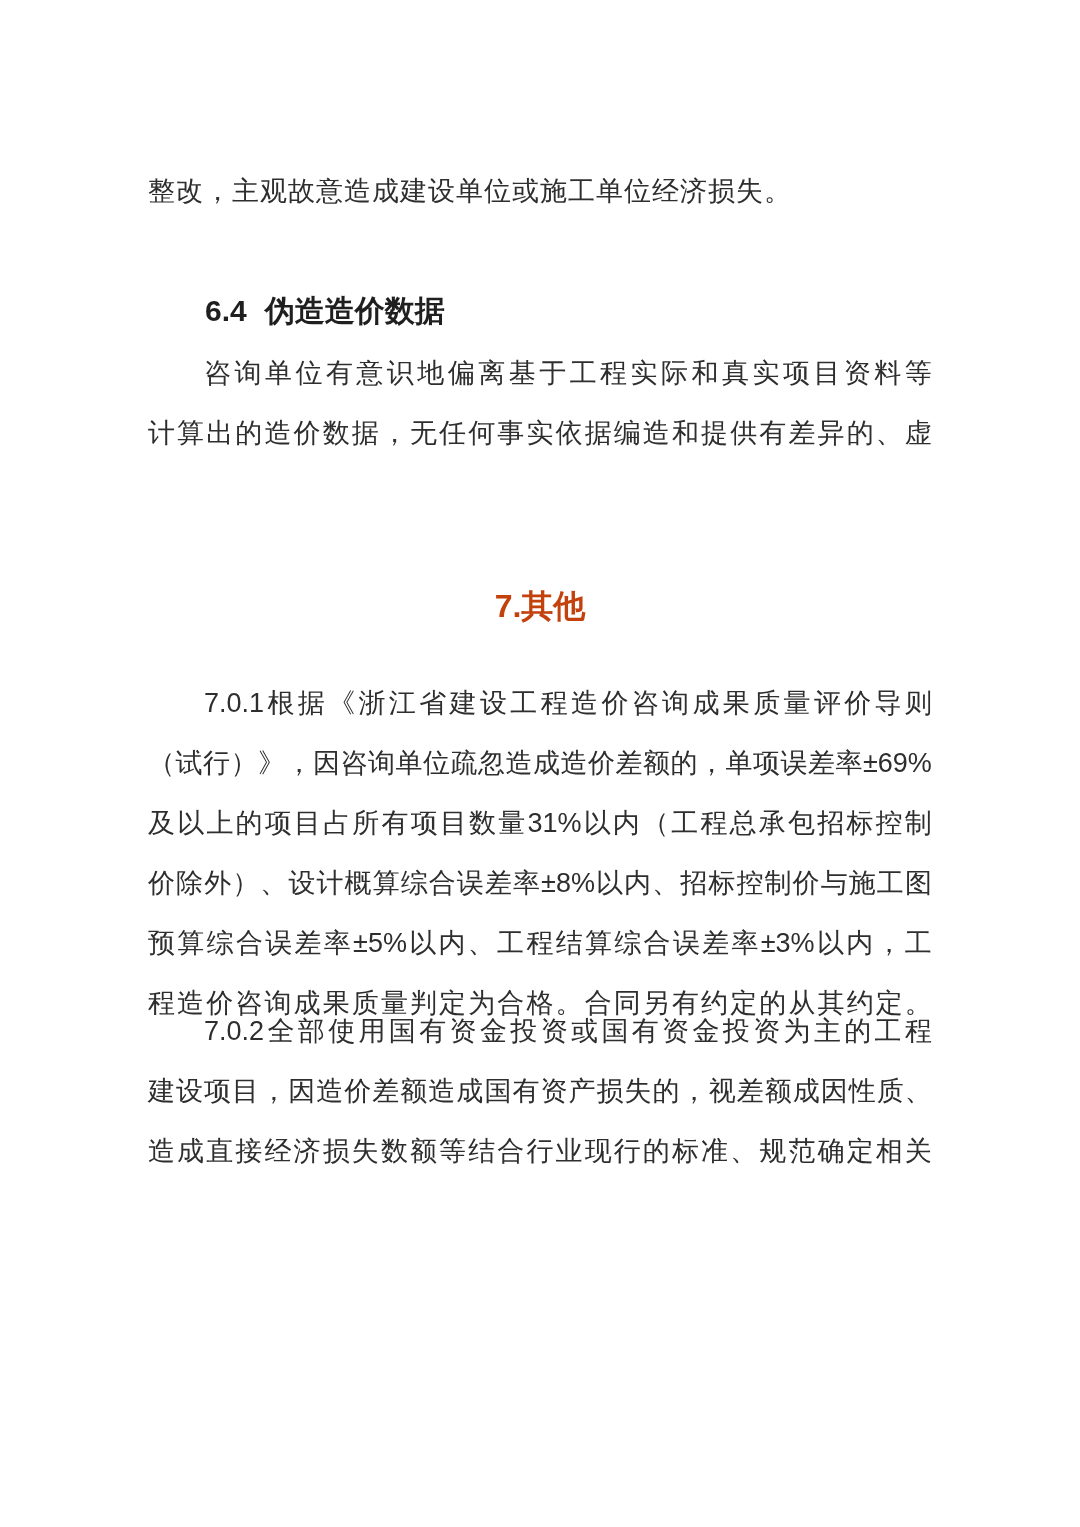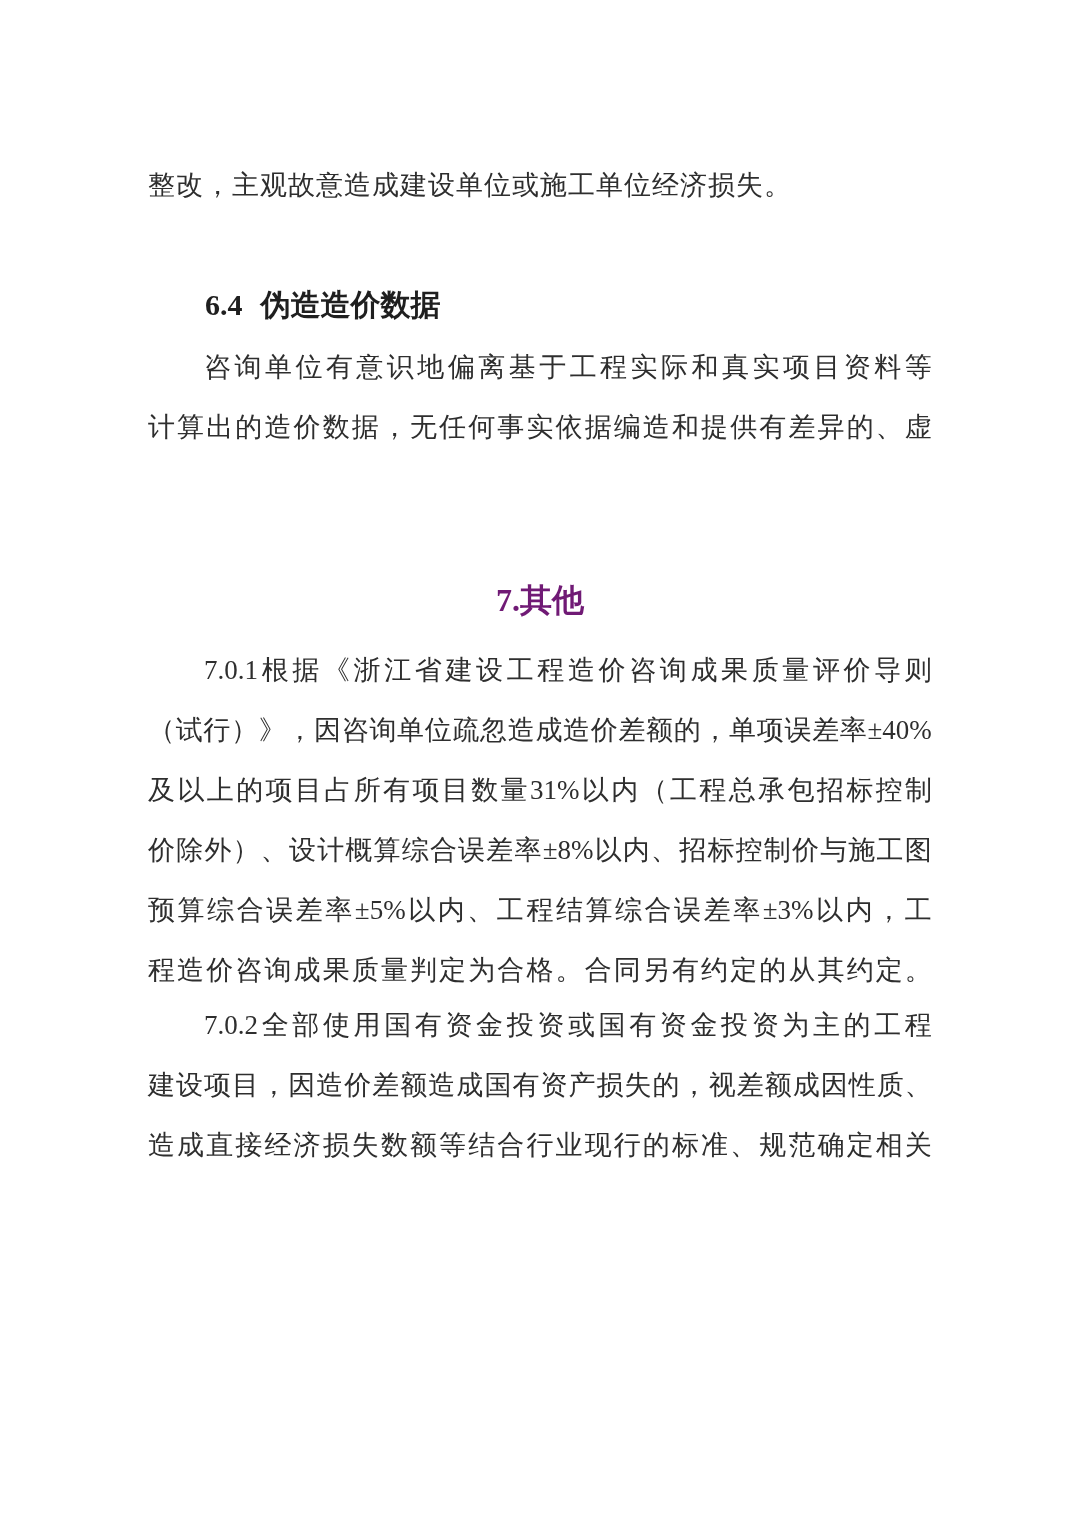--- a/index.html
+++ b/index.html
@@ -5,23 +5,24 @@
   html, body {
     margin: 0;
     padding: 0;
     background: #ffffff;
   }
   .page {
     position: relative;
     width: 1080px;
     height: 1186px;
     background: #ffffff;
-    font-family: Liberation Serif, serif;
+    font-family: Liberation Sans, sans-serif;
     color: #2e2e2e;
     overflow: hidden;
+    margin-top: 6px;
   }
   .block {
     position: absolute;
     left: 148px;
     width: 784px;
   }
   .line {
     height: 60px;
     line-height: 60px;
     font-size: 27px;
@@ -52,21 +53,21 @@
   .heading-7 {
     position: absolute;
     left: 148px;
     top: 570px;
     width: 784px;
     height: 60px;
     line-height: 60px;
     text-align: center;
     font-size: 32px;
     font-weight: bold;
-    color: #701a75;
+    color: #c2410c;
   }
   .page-number {
     position: absolute;
     left: 852px;
     top: 1405px;
     width: 130px;
     height: 34px;
     line-height: 34px;
     text-align: center;
     font-size: 20px;
@@ -141,21 +142,21 @@
         <span>差</span>
         <span>异</span>
         <span>的</span>
         <span>、</span>
         <span>虚</span>
       </div>
   </div>
 
   <div class="heading-7">7.其他</div>
 
-  <div class="block" style="top:640px;">
+  <div class="block" style="top:667px;">
     <div class="line just indent">
         <span>7.0.1</span>
         <span>根</span>
         <span>据</span>
         <span>《</span>
         <span>浙</span>
         <span>江</span>
         <span>省</span>
         <span>建</span>
         <span>设</span>
@@ -194,21 +195,21 @@
         <span>价</span>
         <span>差</span>
         <span>额</span>
         <span>的</span>
         <span>，</span>
         <span>单</span>
         <span>项</span>
         <span>误</span>
         <span>差</span>
         <span>率</span>
-        <span>±40%</span>
+        <span>±69%</span>
       </div>
     <div class="line just">
         <span>及</span>
         <span>以</span>
         <span>上</span>
         <span>的</span>
         <span>项</span>
         <span>目</span>
         <span>占</span>
         <span>所</span>

